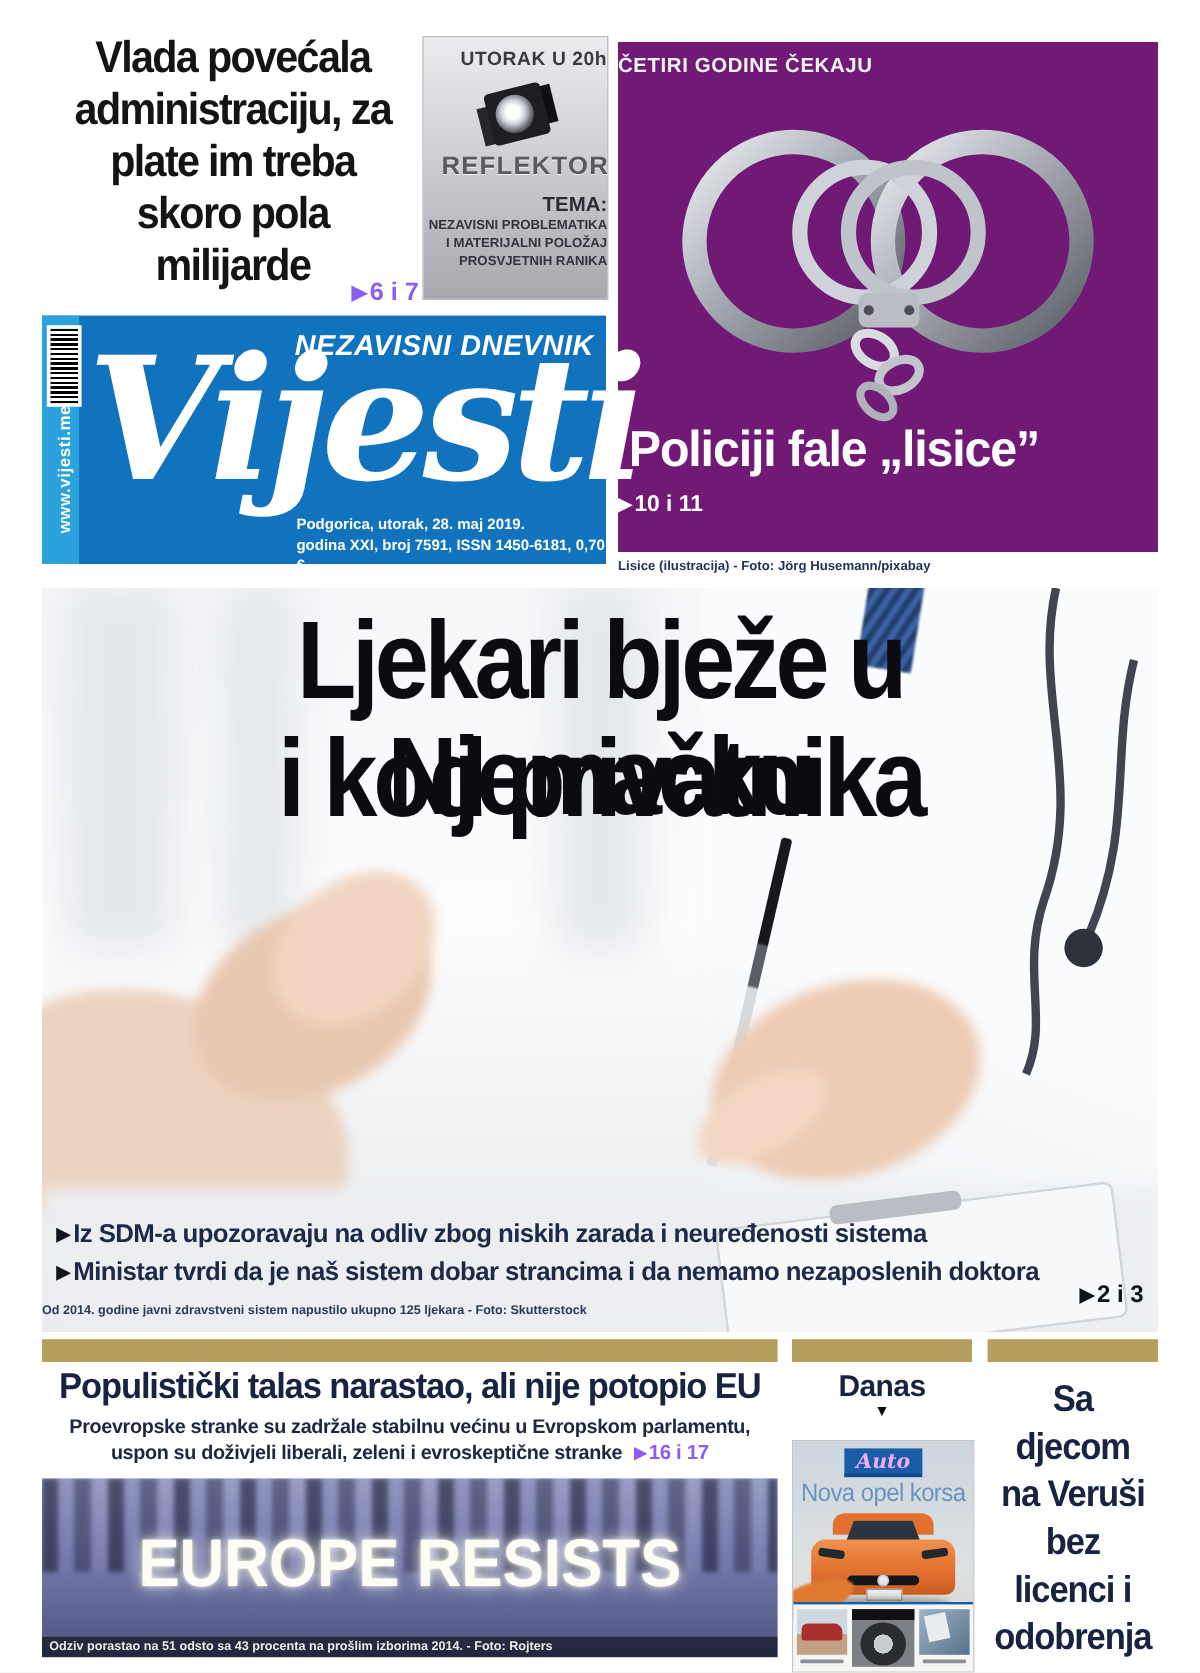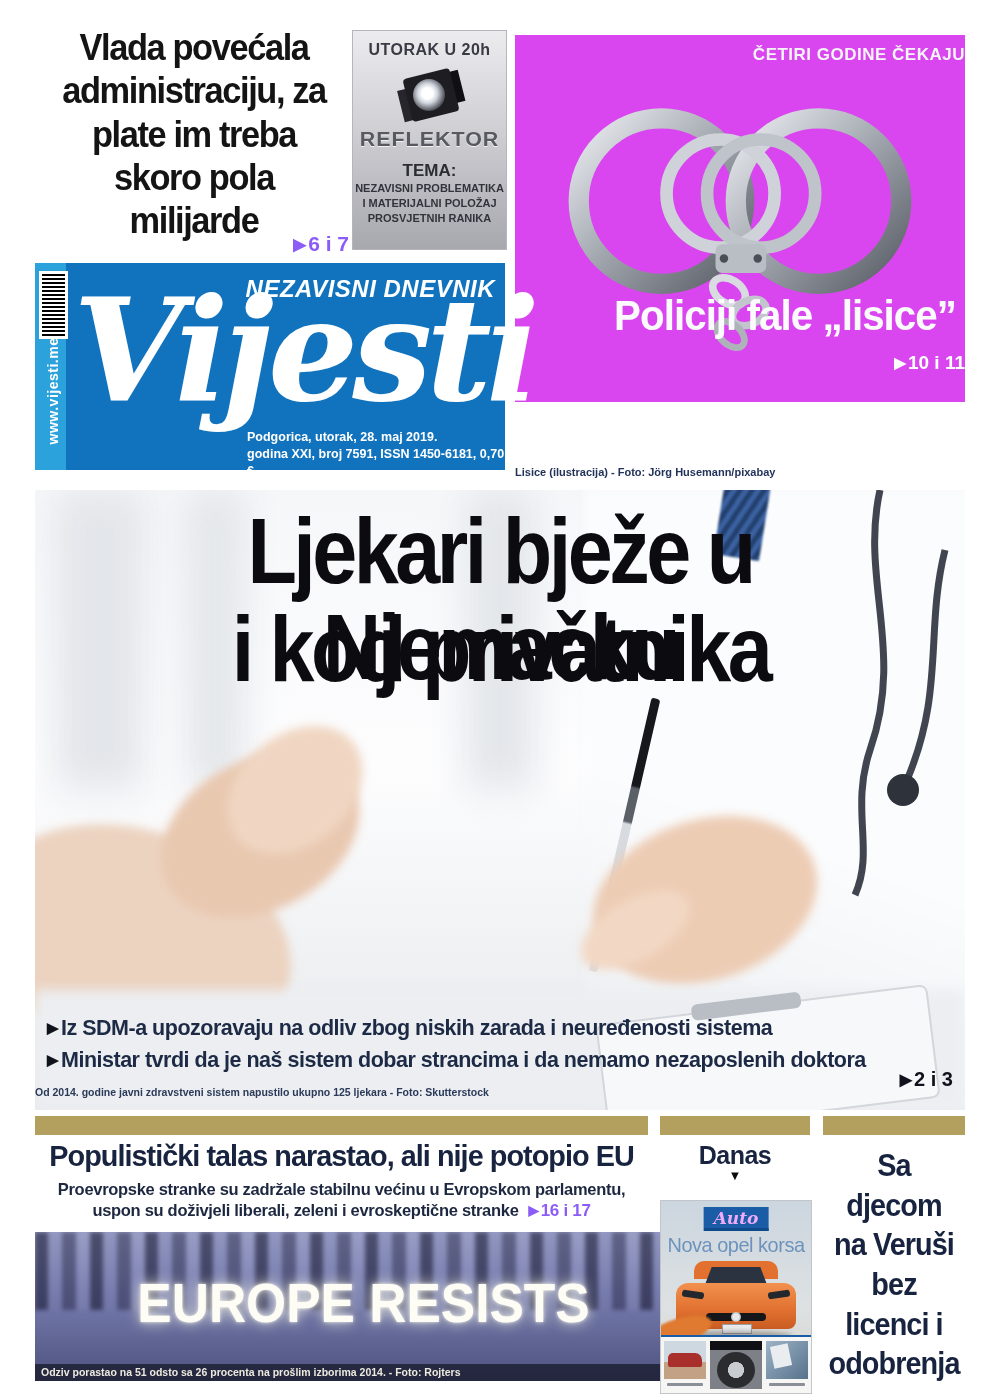--- a/index.html
+++ b/index.html
@@ -11,35 +11,35 @@
   .tl-story{left:35px;top:26px;width:318px;height:232px;text-align:center;}
   .tl-head{font-size:37px;font-weight:700;line-height:1.17;color:#141414;
            letter-spacing:-1.5px;transform:scaleX(.93);transform-origin:center top;}
   .page-ref{font-weight:700;color:#8b5cf6;white-space:nowrap;}
   .page-ref .arr{font-size:.8em;vertical-align:1px;margin-right:2px;}
   .tl-ref{right:4px;bottom:2px;font-size:21px;}
 
   
   .promo{left:352px;top:30px;width:153px;height:218px;
          background:linear-gradient(180deg,#ececef 0%,#cfcfd4 45%,#a7a7ae 100%);
-         border:1px solid #b5b5bb;text-align:center;color:#3a3a44;}
+         border:1px solid #b5b5bb;text-align:right;color:#3a3a44;}
   .promo-time{margin-top:10px;font-size:16px;font-weight:700;letter-spacing:.5px;}
   .spot{position:relative;width:74px;height:58px;margin:8px auto 2px;}
   .spot-body{position:absolute;left:14px;top:6px;width:48px;height:44px;background:#1d1d22;
              transform:rotate(-14deg);border-radius:4px;
              box-shadow:-14px 4px 0 -6px #26262c, 14px -2px 0 -6px #101014;}
   .spot-lens{position:absolute;left:20px;top:12px;width:32px;height:32px;border-radius:50%;
              background:radial-gradient(circle at 45% 45%,#ffffff 0 22%,#cfd4dd 40%,#3a3a42 75%,#17171c 100%);}
   .promo-name{font-size:21px;font-weight:700;letter-spacing:1px;color:#595962;
               text-shadow:0 1px 0 #f2f2f5;transform:scaleX(1.02);}
   .promo-tema{margin-top:10px;font-size:17px;font-weight:700;color:#2c2c35;}
   .promo-line{font-size:11px;font-weight:700;color:#33333c;line-height:1.35;}
 
   
-  .cuff-box{left:515px;top:35px;width:450px;height:367px;background:#d946ef;text-align:right;}
+  .cuff-box{left:515px;top:35px;width:450px;height:425px;background:#701a75;text-align:left;}
   .cuff-kicker{width:100%;top:10px;font-size:17px;font-weight:700;color:#f4f4f6;letter-spacing:.5px;}
   .cuff-svg{left:35px;top:38px;}
   .cuff-head{width:100%;bottom:62px;font-size:42px;font-weight:700;color:#fbfbfd;
              letter-spacing:-1px;transform:scaleX(.96);}
   .cuff-ref{width:100%;bottom:28px;font-size:19px;color:#ffffff;}
   .cuff-ref .arr{color:#fff;}
   .cuff-cap{left:515px;top:466px;font-size:11px;font-weight:700;color:#22335a;}
 
   
   .mast{left:35px;top:263px;width:470px;height:207px;background:#1173bd;}
@@ -89,21 +89,21 @@
   .gold{top:1116px;height:19px;background:#b3a05e;}
   .g1{left:35px;width:613px;} .g2{left:660px;width:150px;} .g3{left:823px;width:142px;}
 
   
   .eu{left:35px;top:1139px;width:613px;text-align:center;color:#18233f;}
   .eu-head{font-size:30px;font-weight:700;letter-spacing:-1px;transform:scaleX(.96);}
   .eu-sub{margin-top:6px;font-size:16.5px;font-weight:700;color:#1d2840;line-height:1.3;
           letter-spacing:-.3px;}
   .eu-sub .page-ref{margin-left:10px;font-size:17px;}
   .eu-photo{left:35px;top:1232px;width:613px;height:149px;overflow:hidden;
-            background:linear-gradient(180deg,#9aa0c8 0%,#777db0 40%,#4e527e 100%);padding-left:44px;}
+            background:linear-gradient(180deg,#9aa0c8 0%,#777db0 40%,#4e527e 100%);}
   .crowd{position:absolute;left:0;top:0;width:100%;height:78px;filter:blur(2px);
          background:repeating-linear-gradient(90deg,rgba(25,25,50,.6) 0 13px,rgba(120,125,170,.25) 13px 27px,rgba(40,40,70,.5) 27px 41px,rgba(150,150,190,.2) 41px 55px);}
   .eu-text{position:absolute;left:0;top:38px;width:100%;text-align:center;color:#fdfdf6;
            font-size:56px;font-weight:800;letter-spacing:0px;transform:scaleX(.92);
            text-shadow:0 0 14px rgba(255,255,230,.9),0 0 4px rgba(255,255,255,.8);}
   .eu-cap{position:absolute;left:0;bottom:0;width:100%;height:17px;background:rgba(20,22,38,.72);
           color:#eceadf;font-size:10.5px;font-weight:700;line-height:17px;padding-left:6px;box-sizing:border-box;text-align:left;}
 
   
   .danas{left:660px;top:1141px;width:150px;text-align:center;color:#18233f;}
@@ -257,21 +257,21 @@
   <div class="abs eu">
     <div class="eu-head">Populistički talas narastao, ali nije potopio EU</div>
     <div class="eu-sub">
       <div>Proevropske stranke su zadržale stabilnu većinu u Evropskom parlamentu,</div>
       <div><span>uspon su doživjeli liberali, zeleni i evroskeptične stranke</span><span class="page-ref"><span class="arr">▶</span><span>16 i 17</span></span></div>
     </div>
   </div>
   <div class="abs eu-photo">
     <div class="crowd"></div>
     <div class="eu-text">EUROPE RESISTS</div>
-    <div class="eu-cap">Odziv porastao na 51 odsto sa 26 procenta na prošlim izborima 2014. - Foto: Rojters</div>
+    <div class="eu-cap">Odziv porastao na 51 odsto sa 43 procenta na prošlim izborima 2014. - Foto: Rojters</div>
   </div>
 
   <div class="abs danas">
     <div class="danas-label">Danas</div>
     <div class="danas-tri">▼</div>
   </div>
   <div class="abs cover">
     <div class="auto-logo">Auto</div>
     <div class="cover-title">Nova opel korsa</div>
     <div class="car">

